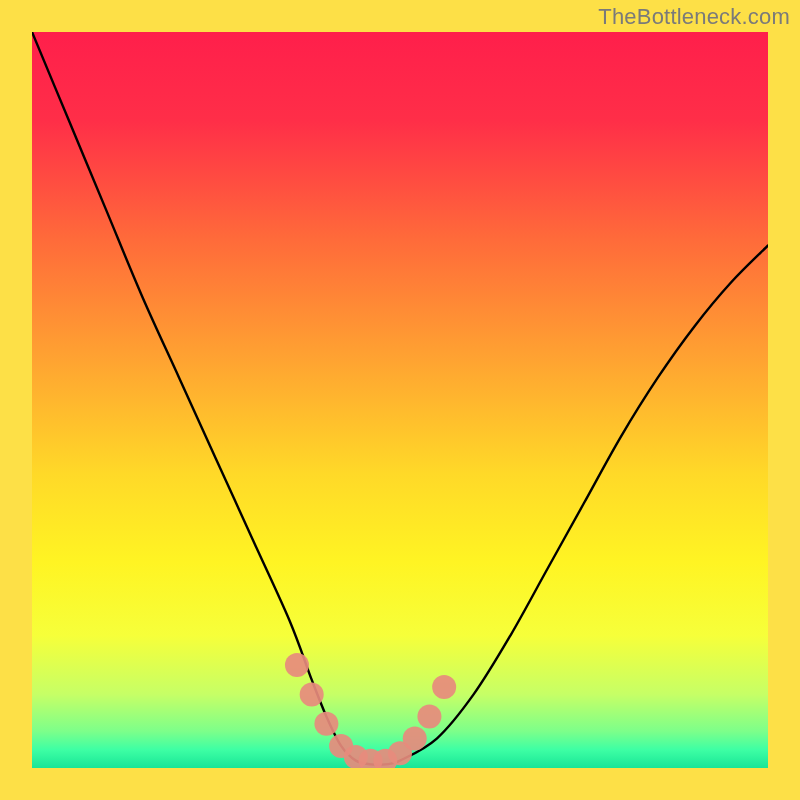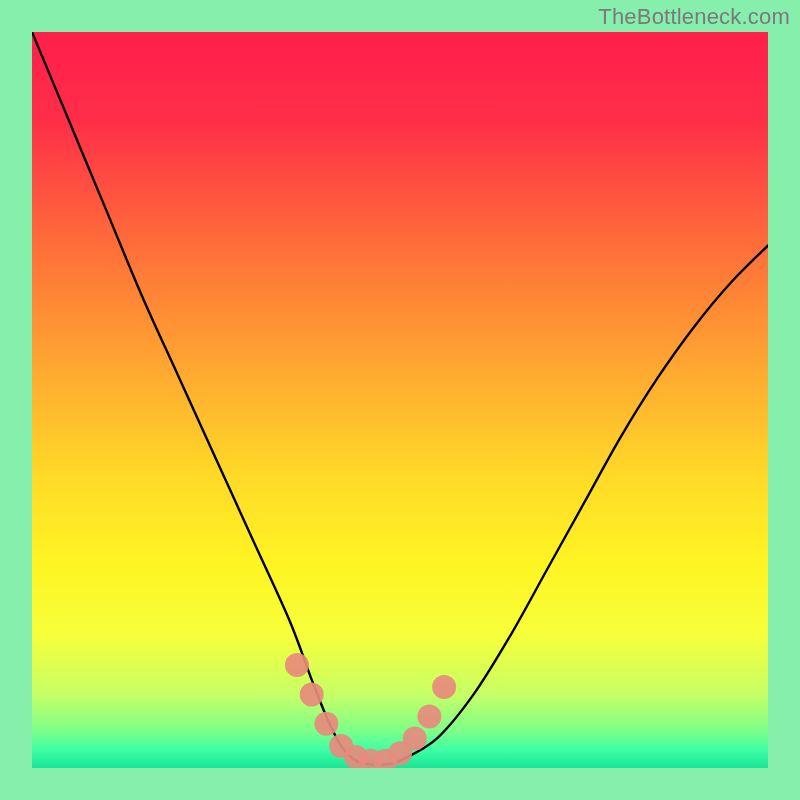--- a/index.html
+++ b/index.html
@@ -10,21 +10,21 @@
     background: #000;
     overflow: hidden;
     font-family: Arial, Helvetica, sans-serif;
   }
   .frame {
     position: absolute;
     left: 0;
     top: 0;
     width: 800px;
     height: 800px;
-    background: #86efac;
+    background: #fde047;
   }
   .watermark {
     position: absolute;
     top: 4px;
     right: 10px;
     color: #7a7a7a;
     font-size: 22px;
     font-weight: 400;
     letter-spacing: 0.2px;
     user-select: none;

